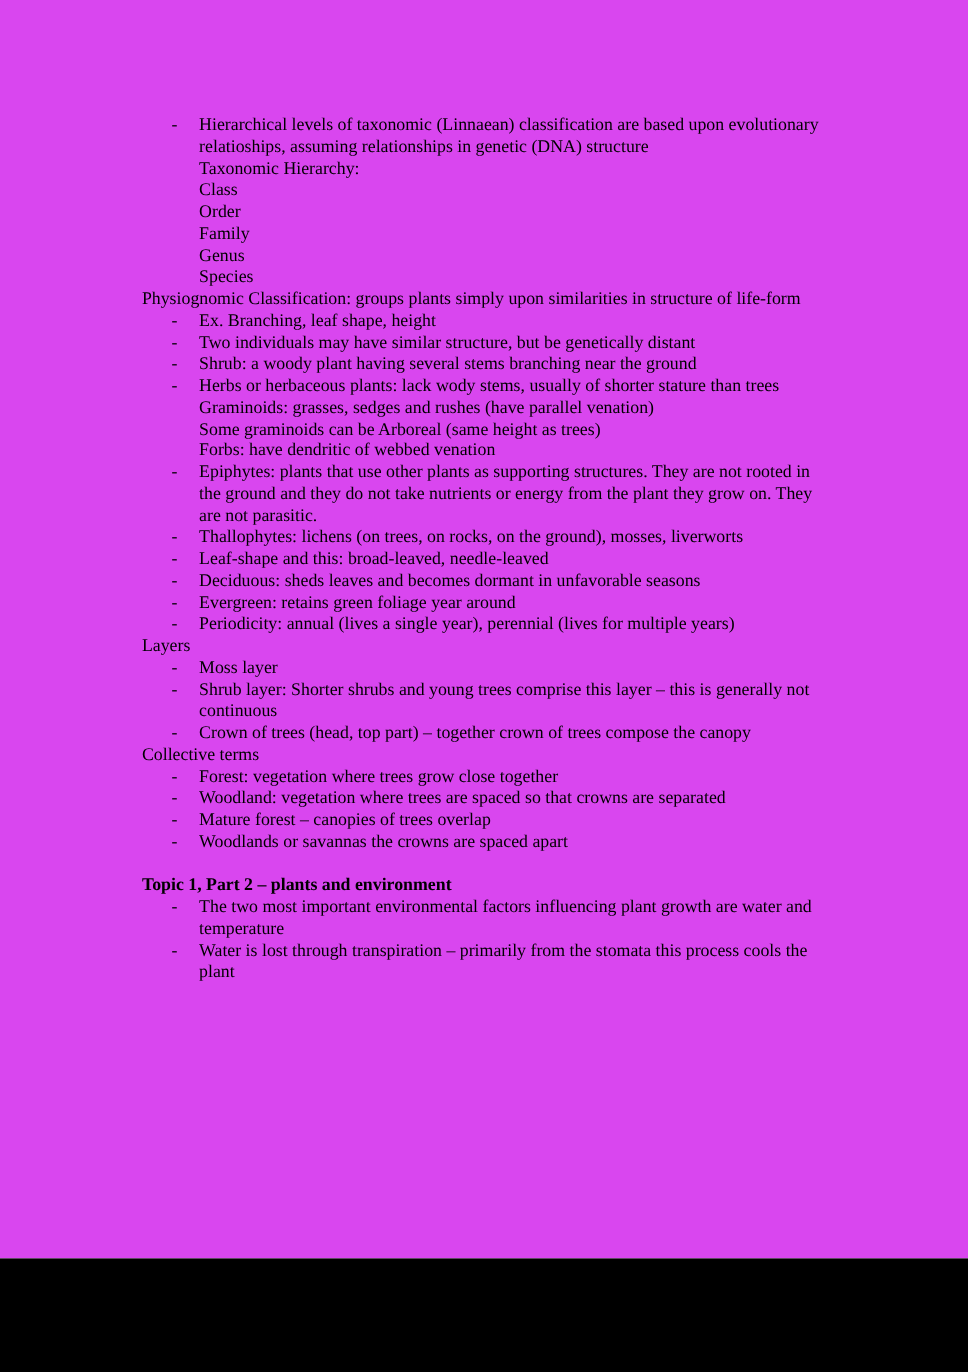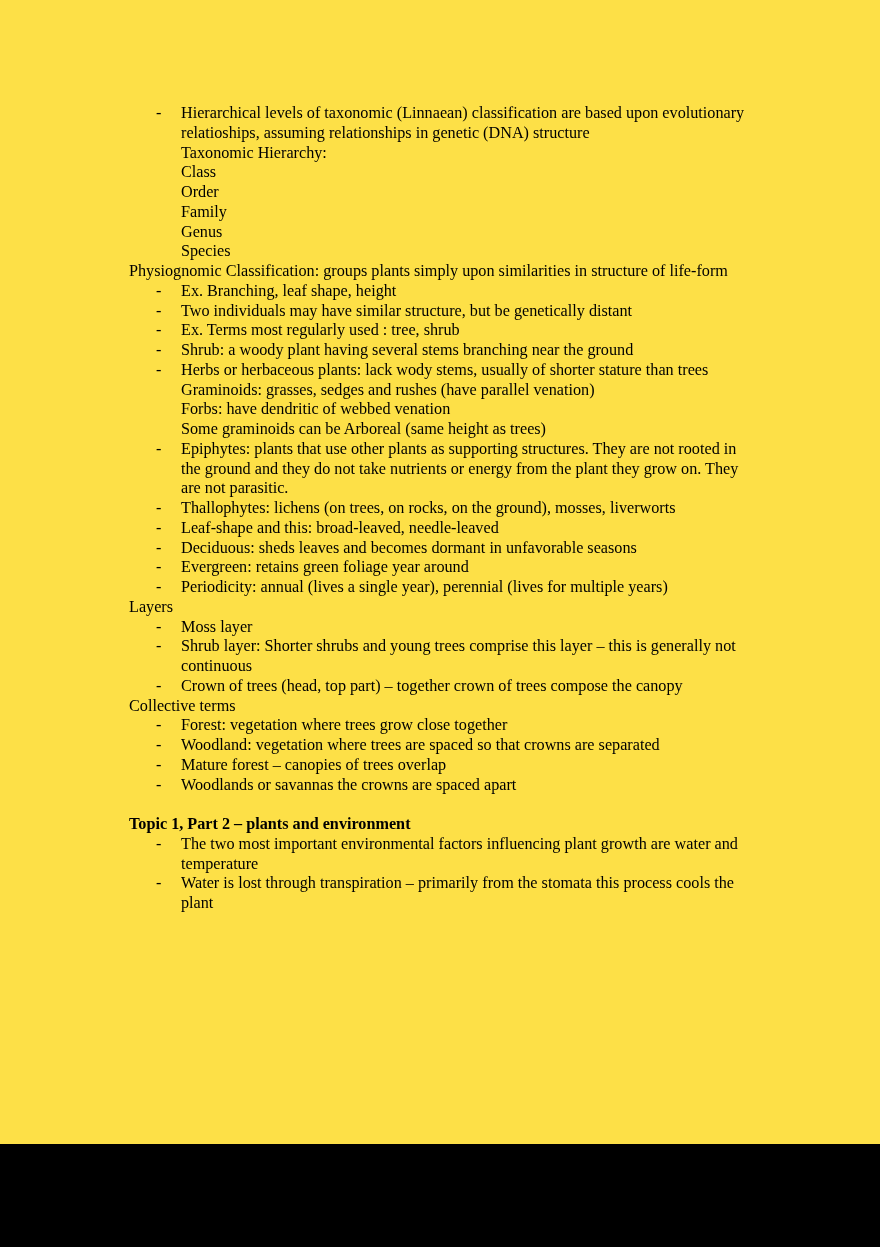--- a/index.html
+++ b/index.html
@@ -1,21 +1,21 @@
 <!DOCTYPE html>
 <html><head>
 <meta charset="utf-8">
 <style>
   html, body { margin: 0; padding: 0; }
   body {
     width: 880px; height: 1247px; background: #ffffff; position: relative; overflow: hidden;
     font-family: "Liberation Serif", "DejaVu Serif", serif; color: #000;
   }
   .page {
-    position: absolute; left: 0; top: 0; width: 880px; height: 1144px; background: #fde047;
+    position: absolute; left: 0; top: 0; width: 880px; height: 1144px; background: #d946ef;
   }
   .bottom-bar {
     position: absolute; left: 0; top: 1144px; width: 880px; height: 103px; background: #000;
   }
   .content {
     position: absolute; left: 129px; top: 104px; width: 630px;
     font-size: 16.2px; line-height: 19.75px;
   }
   .heading { margin: 0; }
   .heading.bold { font-weight: bold; }
@@ -42,27 +42,26 @@
         <span class="sub">Family</span>
         <span class="sub">Genus</span>
         <span class="sub">Species</span>
       </li>
     </ul>
 
     <p class="heading">Physiognomic Classification: groups plants simply upon similarities in structure of life-form</p>
     <ul class="dash">
       <li>Ex. Branching, leaf shape, height</li>
       <li>Two individuals may have similar structure, but be genetically distant</li>
-      <li>Ex. Terms most regularly used : tree, shrub</li>
       <li>Shrub: a woody plant having several stems branching near the ground</li>
       <li>
         <span>Herbs or herbaceous plants: lack wody stems, usually of shorter stature than trees</span>
         <span class="sub">Graminoids: grasses, sedges and rushes (have parallel venation)</span>
+        <span class="sub">Some graminoids can be Arboreal (same height as trees)</span>
         <span class="sub">Forbs: have dendritic of webbed venation</span>
-        <span class="sub">Some graminoids can be Arboreal (same height as trees)</span>
       </li>
       <li>Epiphytes: plants that use other plants as supporting structures. They are not rooted in the ground and they do not take nutrients or energy from the plant they grow on. They are not parasitic.</li>
       <li>Thallophytes: lichens (on trees, on rocks, on the ground), mosses, liverworts</li>
       <li>Leaf-shape and this: broad-leaved, needle-leaved</li>
       <li>Deciduous: sheds leaves and becomes dormant in unfavorable seasons</li>
       <li>Evergreen: retains green foliage year around</li>
       <li>Periodicity: annual (lives a single year), perennial (lives for multiple years)</li>
     </ul>
 
     <p class="heading">Layers</p>

